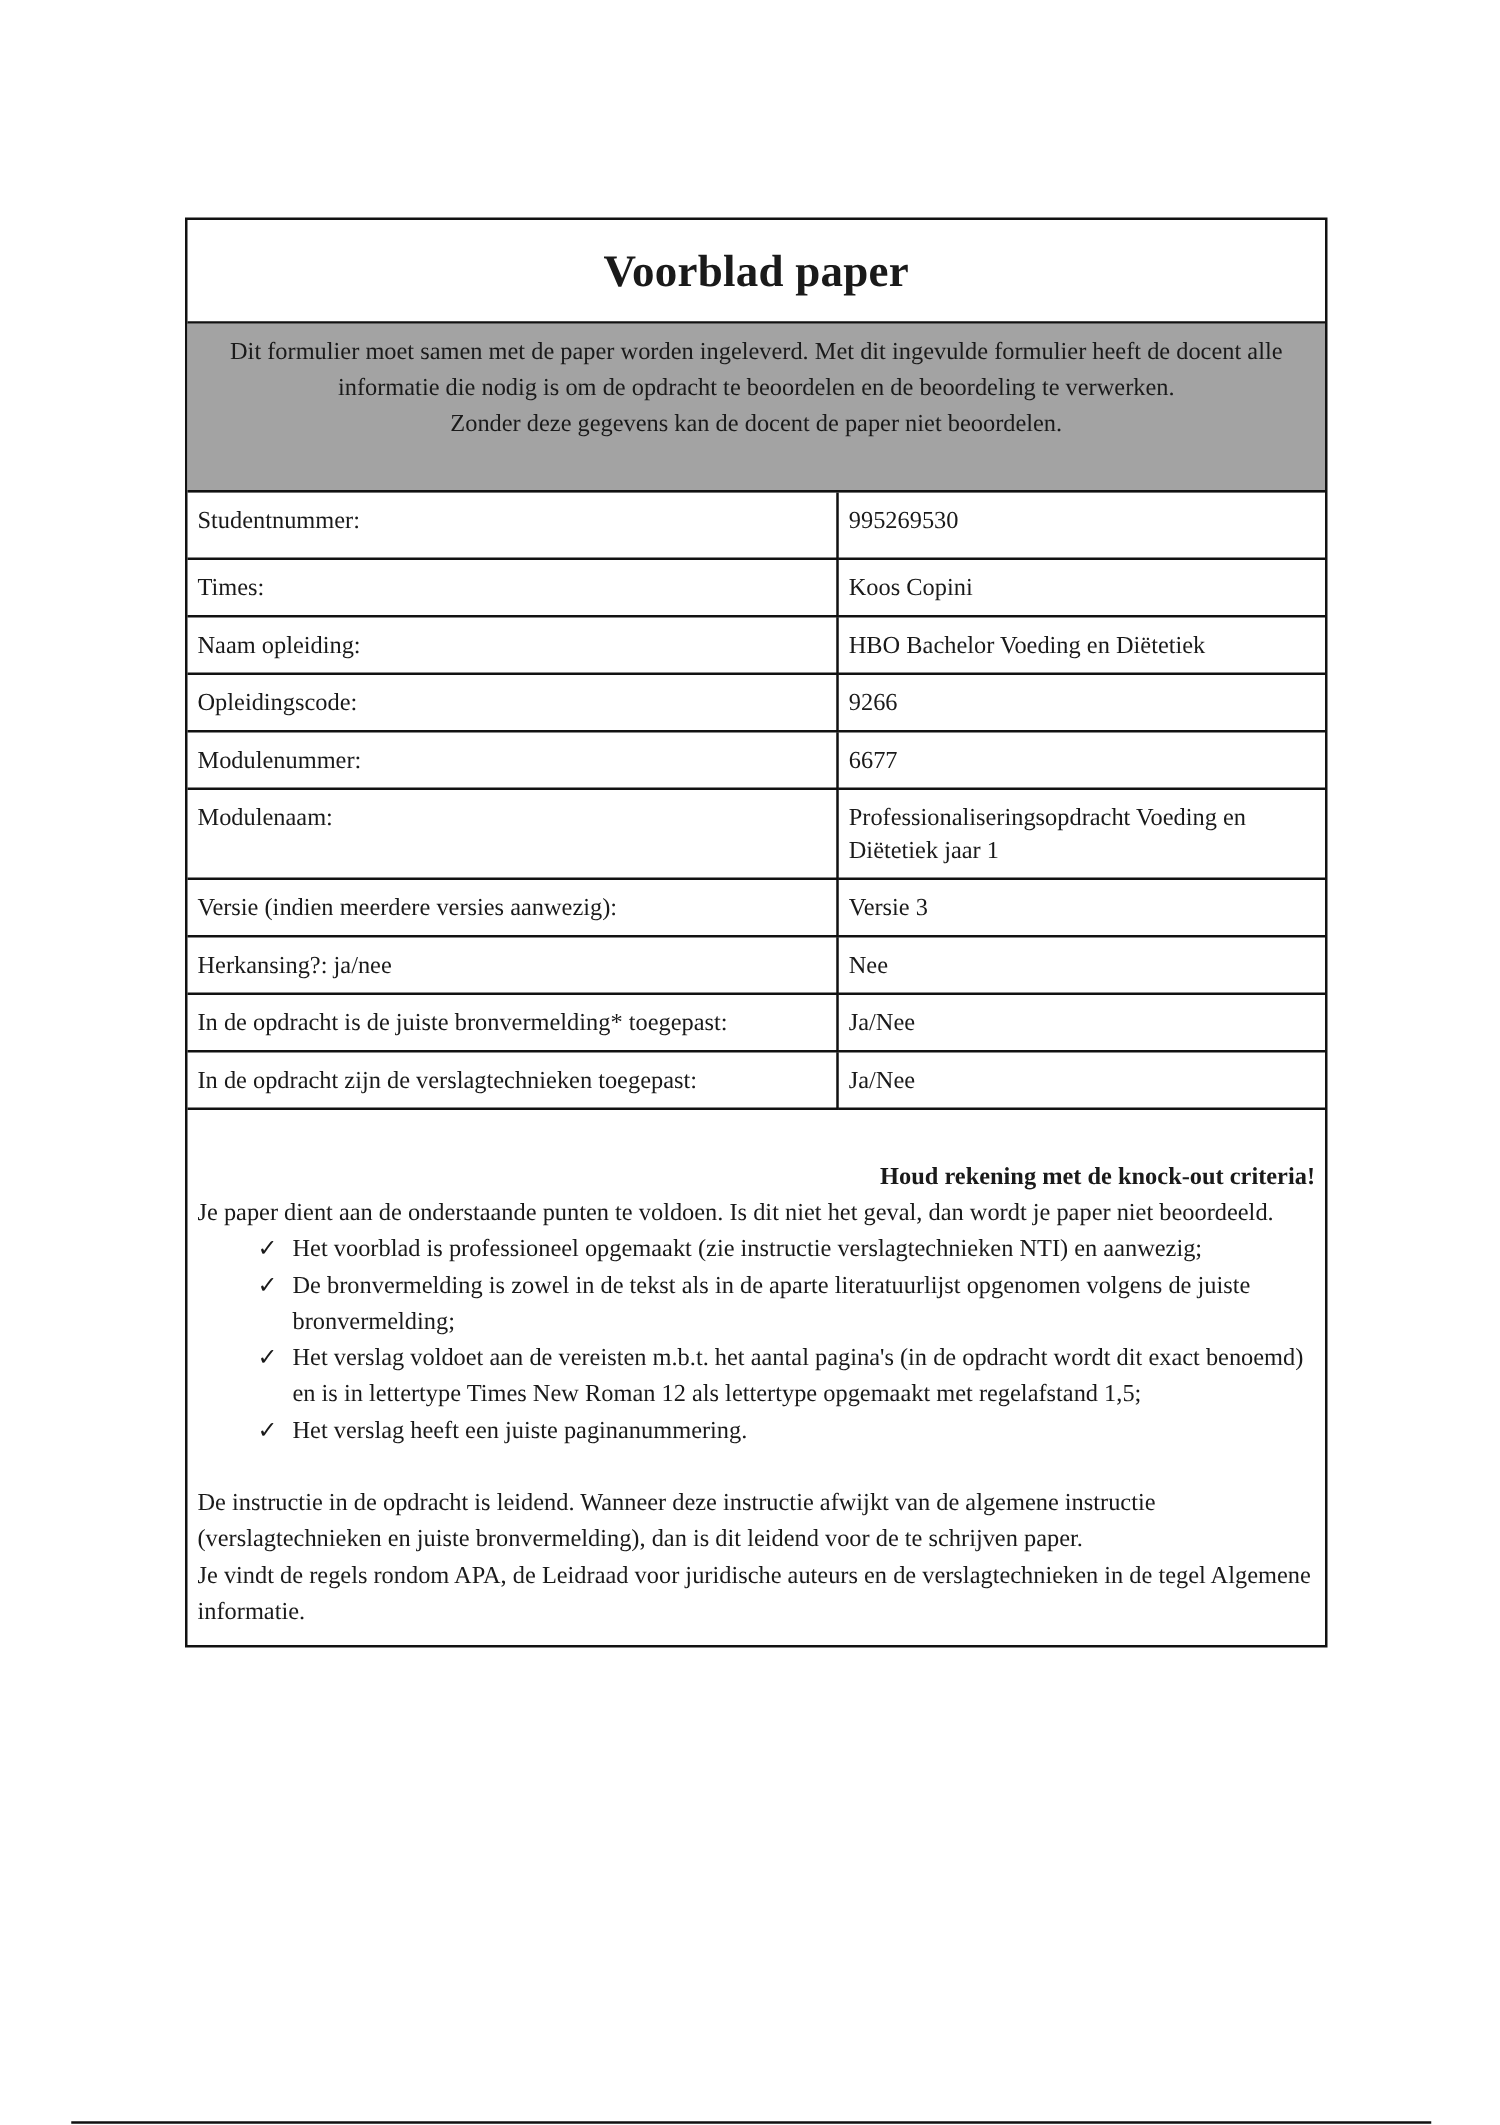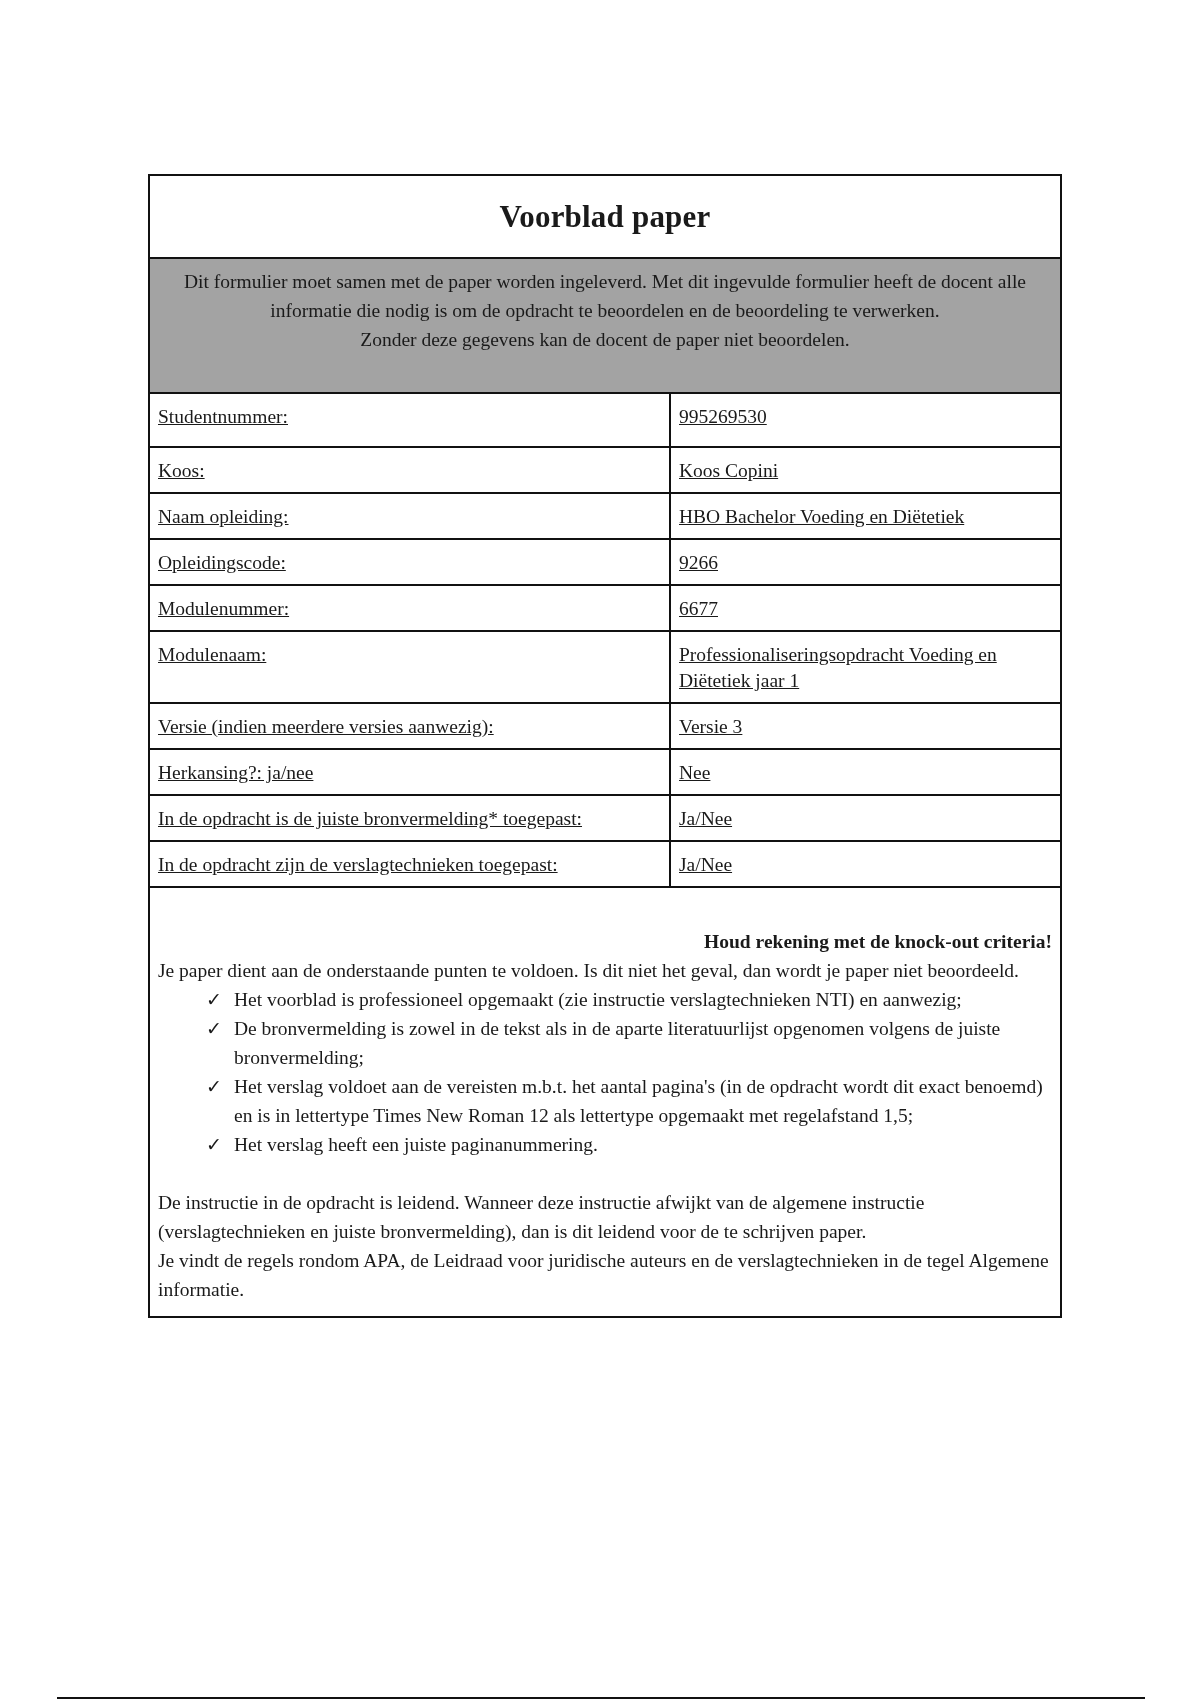--- a/index.html
+++ b/index.html
@@ -26,41 +26,40 @@
     .title-row {
       height: 83px;
       display: flex;
       align-items: center;
       justify-content: center;
       border-bottom: 2px solid #111;
       box-sizing: border-box;
     }
     .title-row h1 {
       margin: 16px;
-      font-size: 31px;
+      font-size: 36px;
       font-weight: bold;
       letter-spacing: 0.2px;
       text-align: center;
     }
     .intro {
       background: #a3a3a3;
       border-bottom: 2px solid #111;
       padding: 8px 14px 10px 14px;
       text-align: center;
       font-size: 19.5px;
       line-height: 29px;
       box-sizing: border-box;
       height: 135px;
     }
     .intro p { margin: 0; }
     table.fields {
       width: 100%;
       border-collapse: collapse;
       table-layout: fixed;
-      text-decoration: underline;
     }
     table.fields td {
       border-bottom: 2px solid #111;
       vertical-align: top;
       font-size: 19.5px;
       line-height: 26px;
       padding: 10px 8px 8px 8px;
       box-sizing: border-box;
     }
     table.fields td.label {
@@ -123,21 +122,21 @@
     <p>Zonder deze gegevens kan de docent de paper niet beoordelen.</p>
   </div>
 
   <table class="fields">
     <tbody>
       <tr class="tall">
         <td class="label">Studentnummer:</td>
         <td class="value">995269530</td>
       </tr>
       <tr>
-        <td class="label">Koos:</td>
+        <td class="label">Times:</td>
         <td class="value">Koos Copini</td>
       </tr>
       <tr>
         <td class="label">Naam opleiding:</td>
         <td class="value">HBO Bachelor Voeding en Diëtetiek</td>
       </tr>
       <tr>
         <td class="label">Opleidingscode:</td>
         <td class="value">9266</td>
       </tr>

